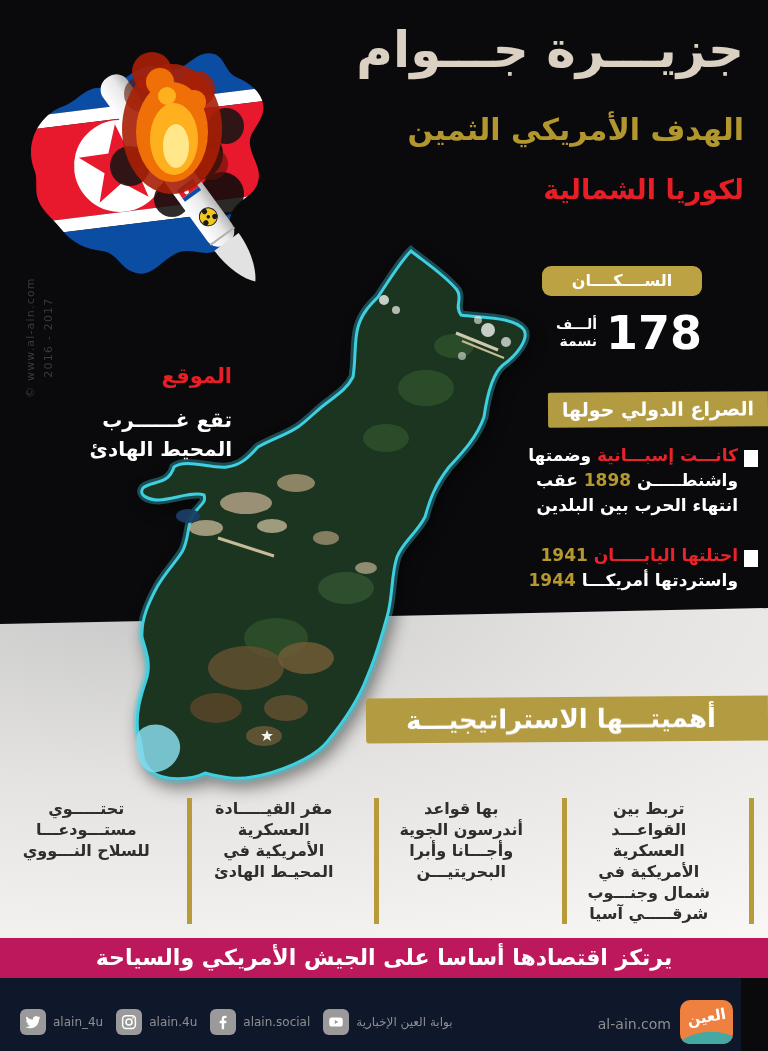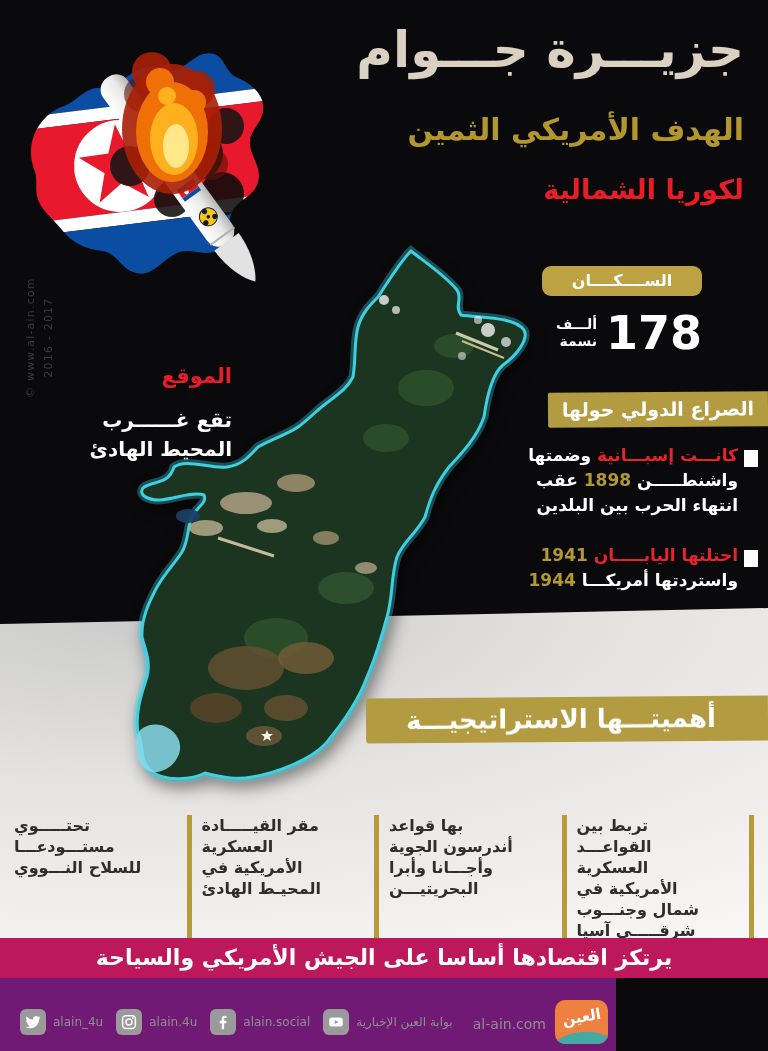--- a/index.html
+++ b/index.html
@@ -47,27 +47,27 @@
   .area-label{color:#b5992f;font-size:23px;font-weight:bold;margin-bottom:6px;}
   .area-value{color:#fff;font-size:23px;font-weight:bold;direction:rtl;}
   
   .island{left:124px;top:236px;z-index:3;filter:drop-shadow(4px 7px 8px rgba(0,0,0,.45));}
   
   .nk{left:12px;top:14px;z-index:6;}
   
   .cols{left:0;top:798px;width:768px;padding:0 14px;box-sizing:border-box;display:flex;
     direction:rtl;gap:10px;z-index:5;}
   .col{flex:1;min-height:84px;border-left:none;border-right:5px solid #b79b3a;
-    padding-right:28px;text-align:left;direction:rtl;color:#2e2e2e;
-    font-size:16px;font-weight:bold;line-height:21px;margin-top:17px;}
+    padding-right:28px;text-align:center;direction:rtl;color:#2e2e2e;
+    font-size:16px;font-weight:bold;line-height:21px;}
   
   .economy{left:0;top:938px;width:768px;height:40px;background:#be185d;color:#fff;
     font-size:22px;font-weight:bold;line-height:40px;text-align:center;direction:rtl;z-index:5;}
   
-  .footer{left:0;top:978px;width:616px;height:73px;background:#701a75;z-index:5;}
+  .footer{left:0;top:978px;width:713px;height:73px;background:#0f172a;z-index:5;padding-left:28px;}
   .social{position:absolute;left:20px;top:31px;display:flex;align-items:center;gap:13px;}
   .s-item{display:flex;align-items:center;gap:7px;}
   .s-icon{width:26px;height:26px;border-radius:6px;background:#9a9a9a;display:flex;
     align-items:center;justify-content:center;}
   .s-icon svg{width:18px;height:18px;display:block;}
   .s-label{color:#8f8f8f;font-size:12px;}
   .website{position:absolute;right:70px;top:38px;color:#8f8f8f;font-size:14px;}
   .logo{position:absolute;right:8px;top:22px;width:53px;height:44px;border-radius:10px;
     overflow:hidden;background:#ef8140;}
   .logo-wave{position:absolute;left:-8px;bottom:-18px;width:70px;height:30px;background:#46a8a2;

